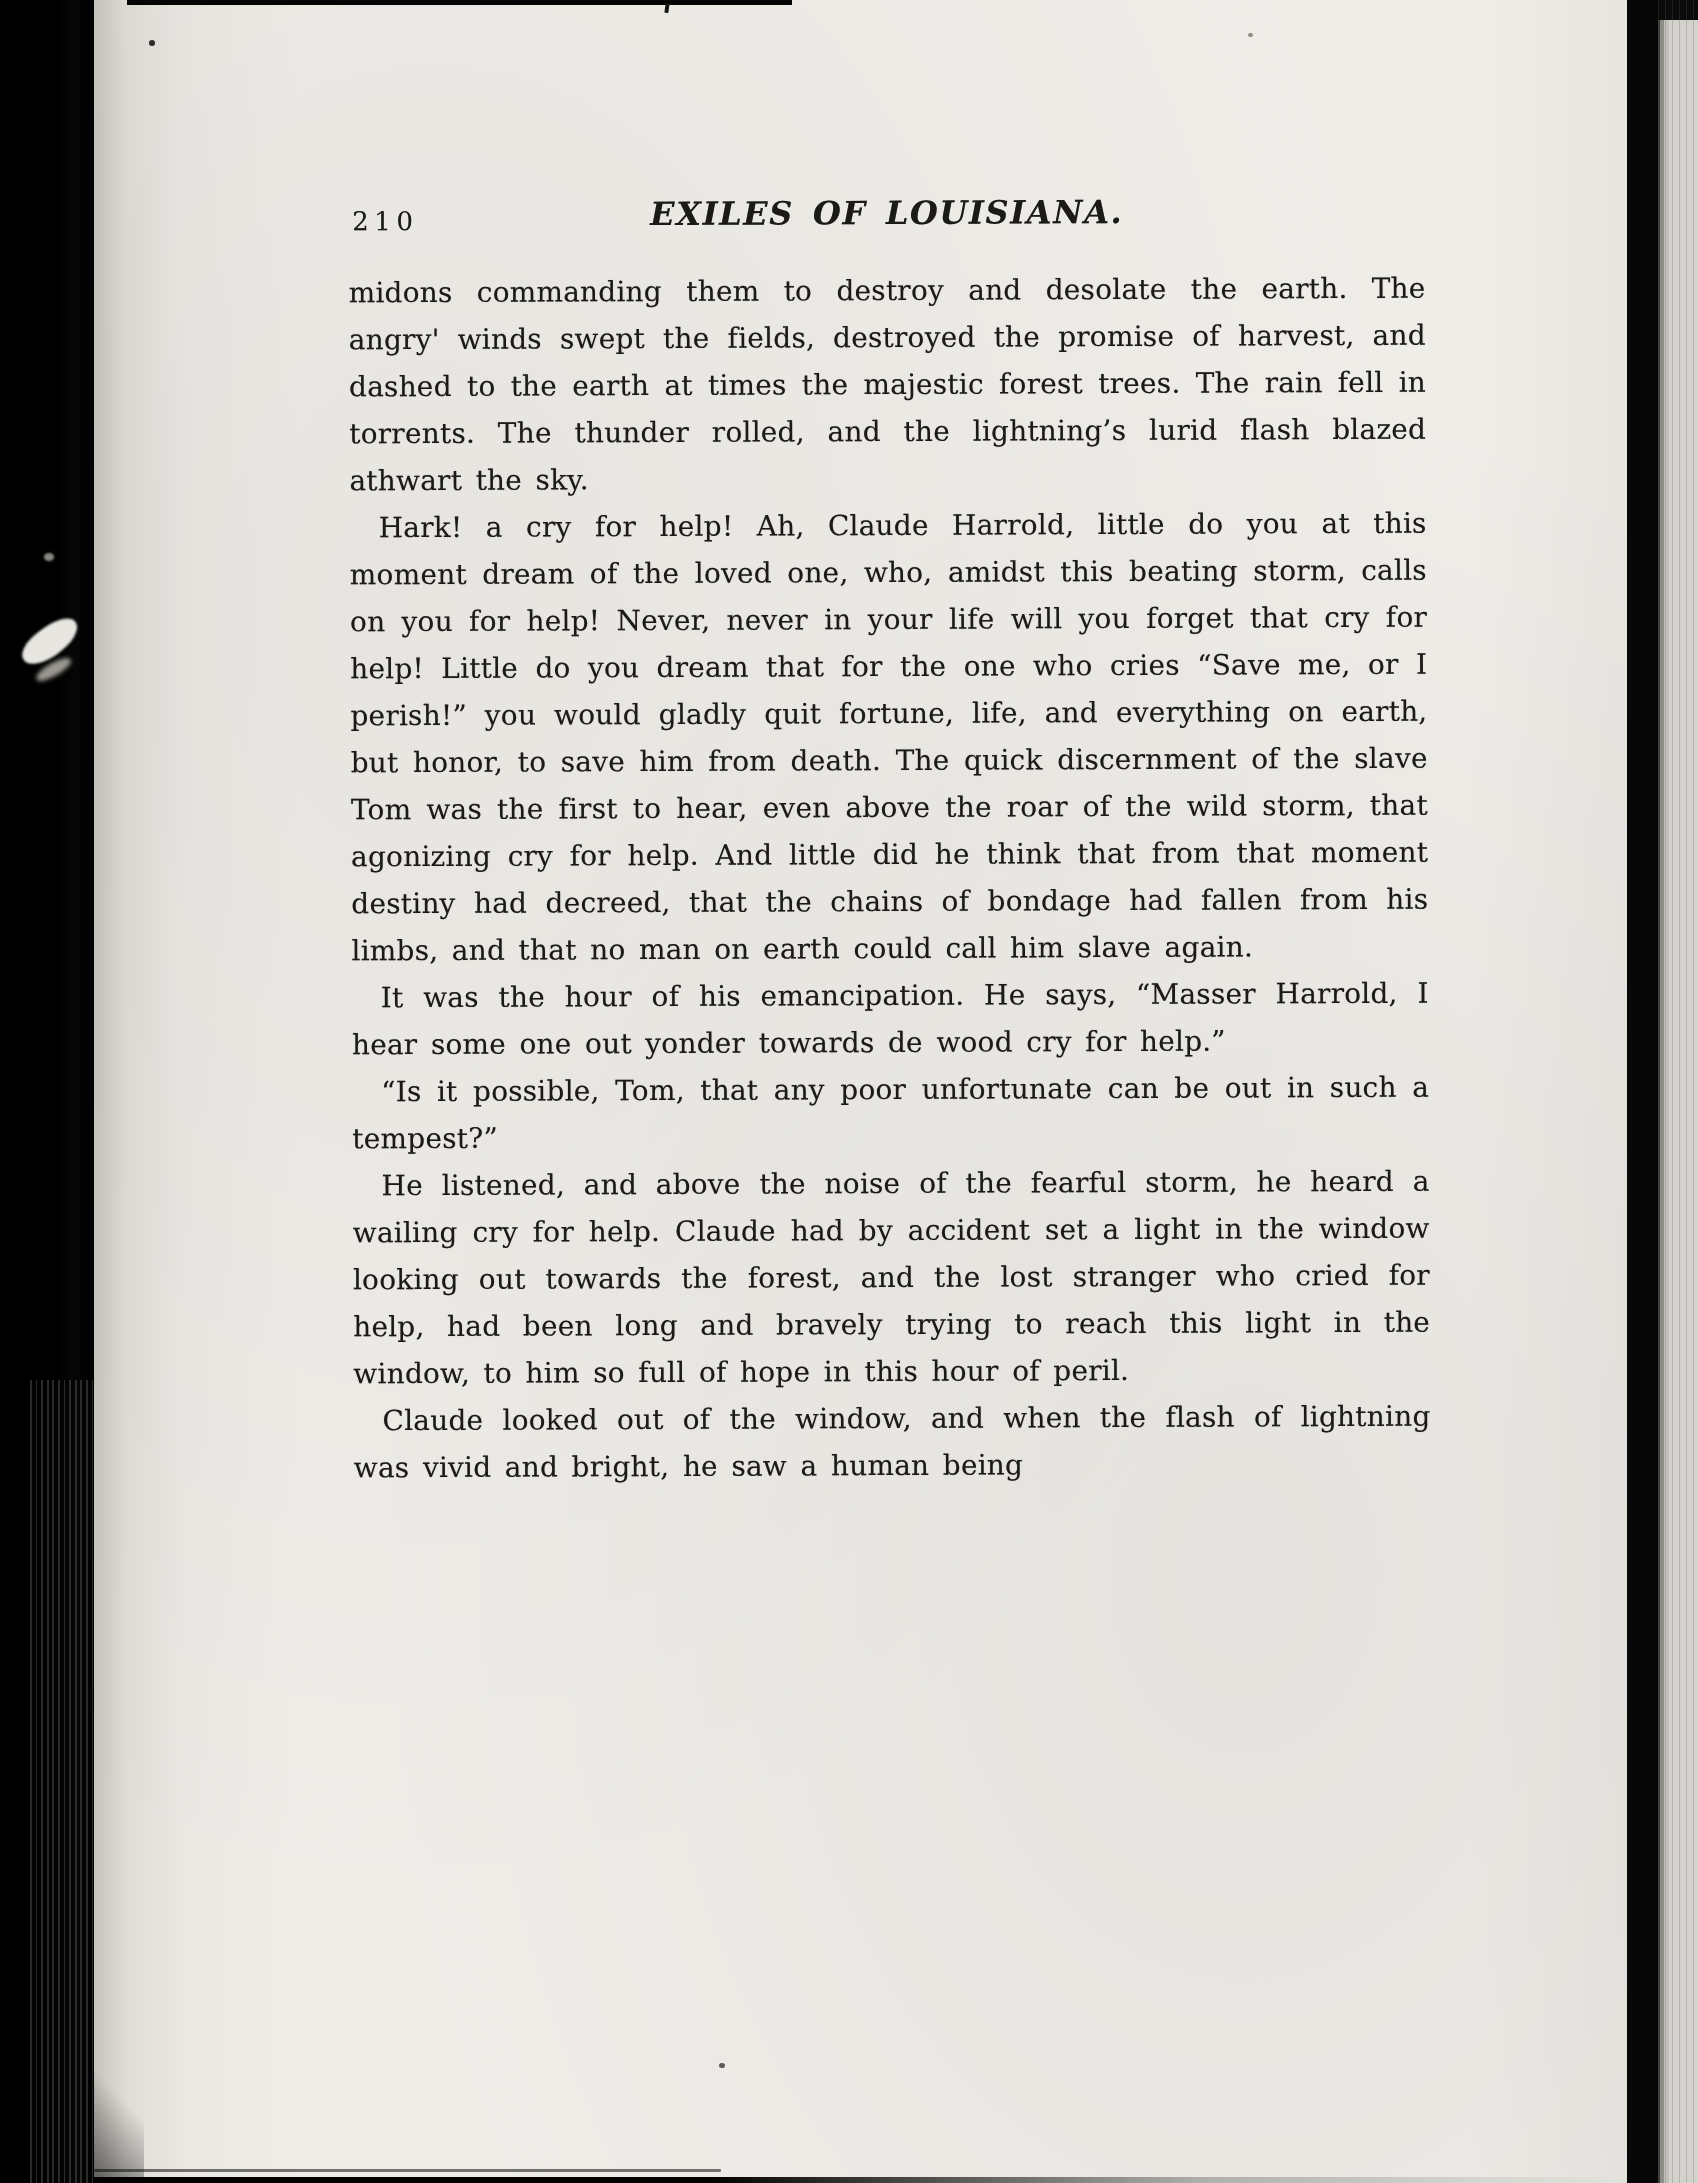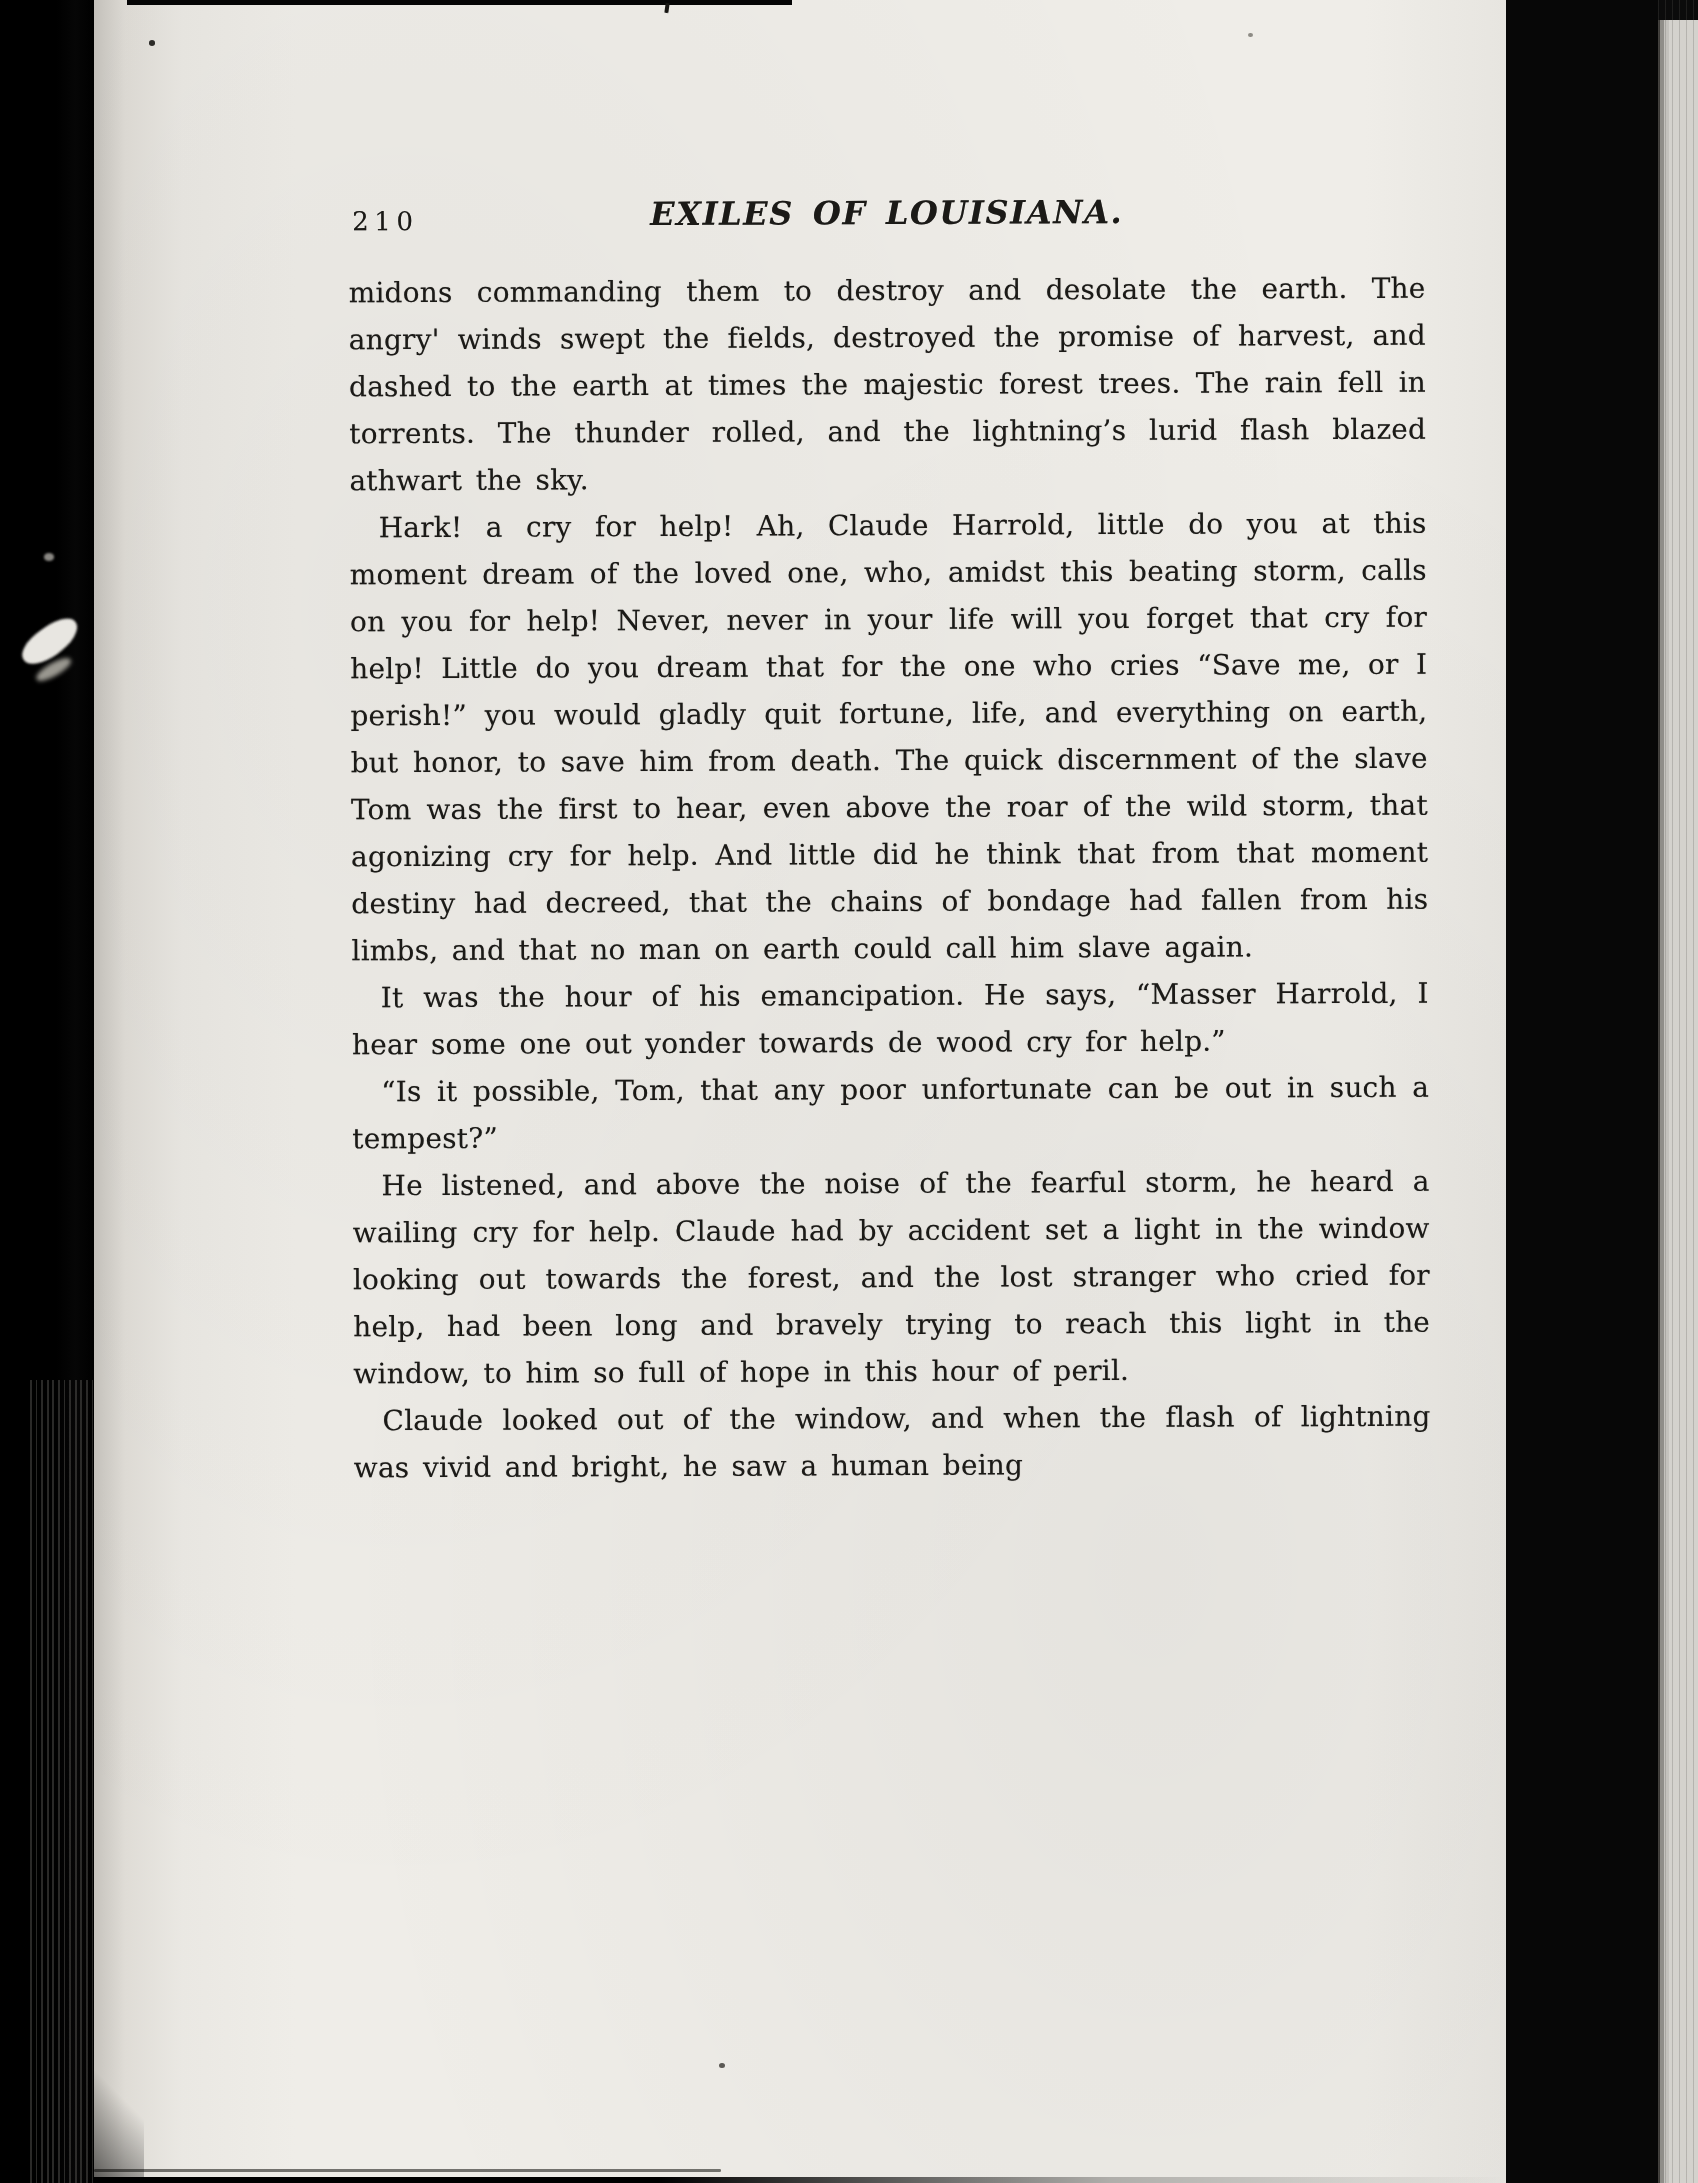--- a/index.html
+++ b/index.html
@@ -54,21 +54,21 @@
     width: 63px; height: 803px;
     background: repeating-linear-gradient(90deg,
       rgba(150,148,142,0.28) 0 1.9px, transparent 1.9px 5.6px);
     filter: blur(0.6px);
   }
 
   
   .paper {
     position: absolute;
     left: 94px; top: 0;
-    width: 1412px; height: 2183px;
+    width: 1533px; height: 2183px;
     background:
       radial-gradient(ellipse at 22% 28%, rgba(0,0,0,0.035), transparent 60%),
       radial-gradient(ellipse at 75% 72%, rgba(0,0,0,0.045), transparent 55%),
       linear-gradient(90deg, #c6c3bd 0px, #dfdcd6 31px, #eae8e3 88px,
         var(--paper) 201px, var(--paper) 90%, #e7e5e0 100%);
     z-index: 1;
   }
   .top-strip {
     position: absolute; left: 33px; top: 0;
     width: 665px; height: 5px;

